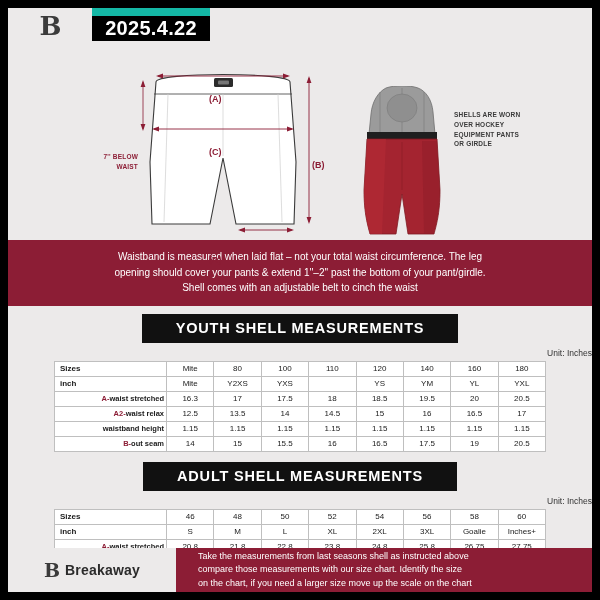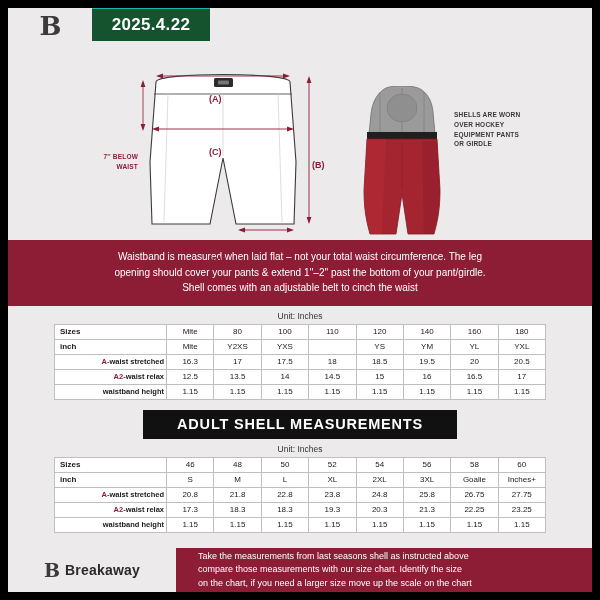--- a/index.html
+++ b/index.html
@@ -60,29 +60,29 @@
     padding-left: 16px;
     font-size: 17px;
     font-weight: bold;
     color: #1a1a1a;
     letter-spacing: 0.4px;
     border-top: 3px solid #eceaea;
     border-bottom: 3px solid #eceaea;
   }
   .hdr-date {
     width: 118px;
-    background: #14532d;
+    background: #000000;
     color: #fff;
     display: flex;
     align-items: center;
     justify-content: center;
-    font-size: 17px;
+    font-size: 20px;
     font-weight: bold;
     letter-spacing: 0.3px;
-    border-top: 1px solid #14b8a6;
+    border-top: 8px solid #14b8a6;
     border-bottom: 3px solid #eceaea;
   }
 
   
   .illus {
     position: relative;
     height: 196px;
     background: #eceaea;
   }
   .dim-label {
@@ -120,21 +120,21 @@
   .sec-title {
     background: #111;
     color: #fff;
     font-size: 14.5px;
     font-weight: bold;
     letter-spacing: 0.8px;
     padding: 6px 34px 7px 34px;
     text-align: center;
   }
   .unit {
-    text-align: center;
+    text-align: right;
     font-size: 8.5px;
     color: #333;
     margin: 5px 0 3px 0;
   }
 
   
   table.sz {
     border-collapse: collapse;
     width: 492px;
     margin: 0 auto;
@@ -287,20 +287,23 @@
         SHELLS ARE WORN<br>OVER HOCKEY<br>EQUIPMENT PANTS<br>OR GIRDLE
       </div>
     </div>
 
     <div class="notebar">
       <div>Waistband is measured when laid flat – not your total waist circumference. The leg</div>
       <div>opening should cover your pants &amp; extend 1''–2'' past the bottom of your pant/girdle.</div>
       <div>Shell comes with an adjustable belt to cinch the waist</div>
     </div>
 
+    <div class="sec-wrap">
+      <div class="sec-title">YOUTH SHELL MEASUREMENTS</div>
+    </div>
     <div class="unit">Unit: Inches</div>
     <table class="sz">
       <tbody id="youth-body">
           <tr class="hdr">
             <td class="rowhead plain">Sizes</td>
             <td>Mite</td>
             <td>80</td>
             <td>100</td>
             <td>110</td>
             <td>120</td>
@@ -345,20 +348,31 @@
             <td class="rowhead">waistband height</td>
             <td>1.15</td>
             <td>1.15</td>
             <td>1.15</td>
             <td>1.15</td>
             <td>1.15</td>
             <td>1.15</td>
             <td>1.15</td>
             <td>1.15</td>
           </tr>
+          <tr>
+            <td class="rowhead"><span class="mk">B-</span>out seam</td>
+            <td>14</td>
+            <td>15</td>
+            <td>15.5</td>
+            <td>16</td>
+            <td>16.5</td>
+            <td>17.5</td>
+            <td>19</td>
+            <td>20.5</td>
+          </tr>
         </tbody>
     </table>
 
     <div class="sec-wrap" style="margin-top:10px;border-radius:8px;">
       <div class="sec-title">ADULT SHELL MEASUREMENTS</div>
     </div>
     <div class="unit">Unit: Inches</div>
     <table class="sz">
       <tbody id="adult-body">
           <tr class="hdr">

